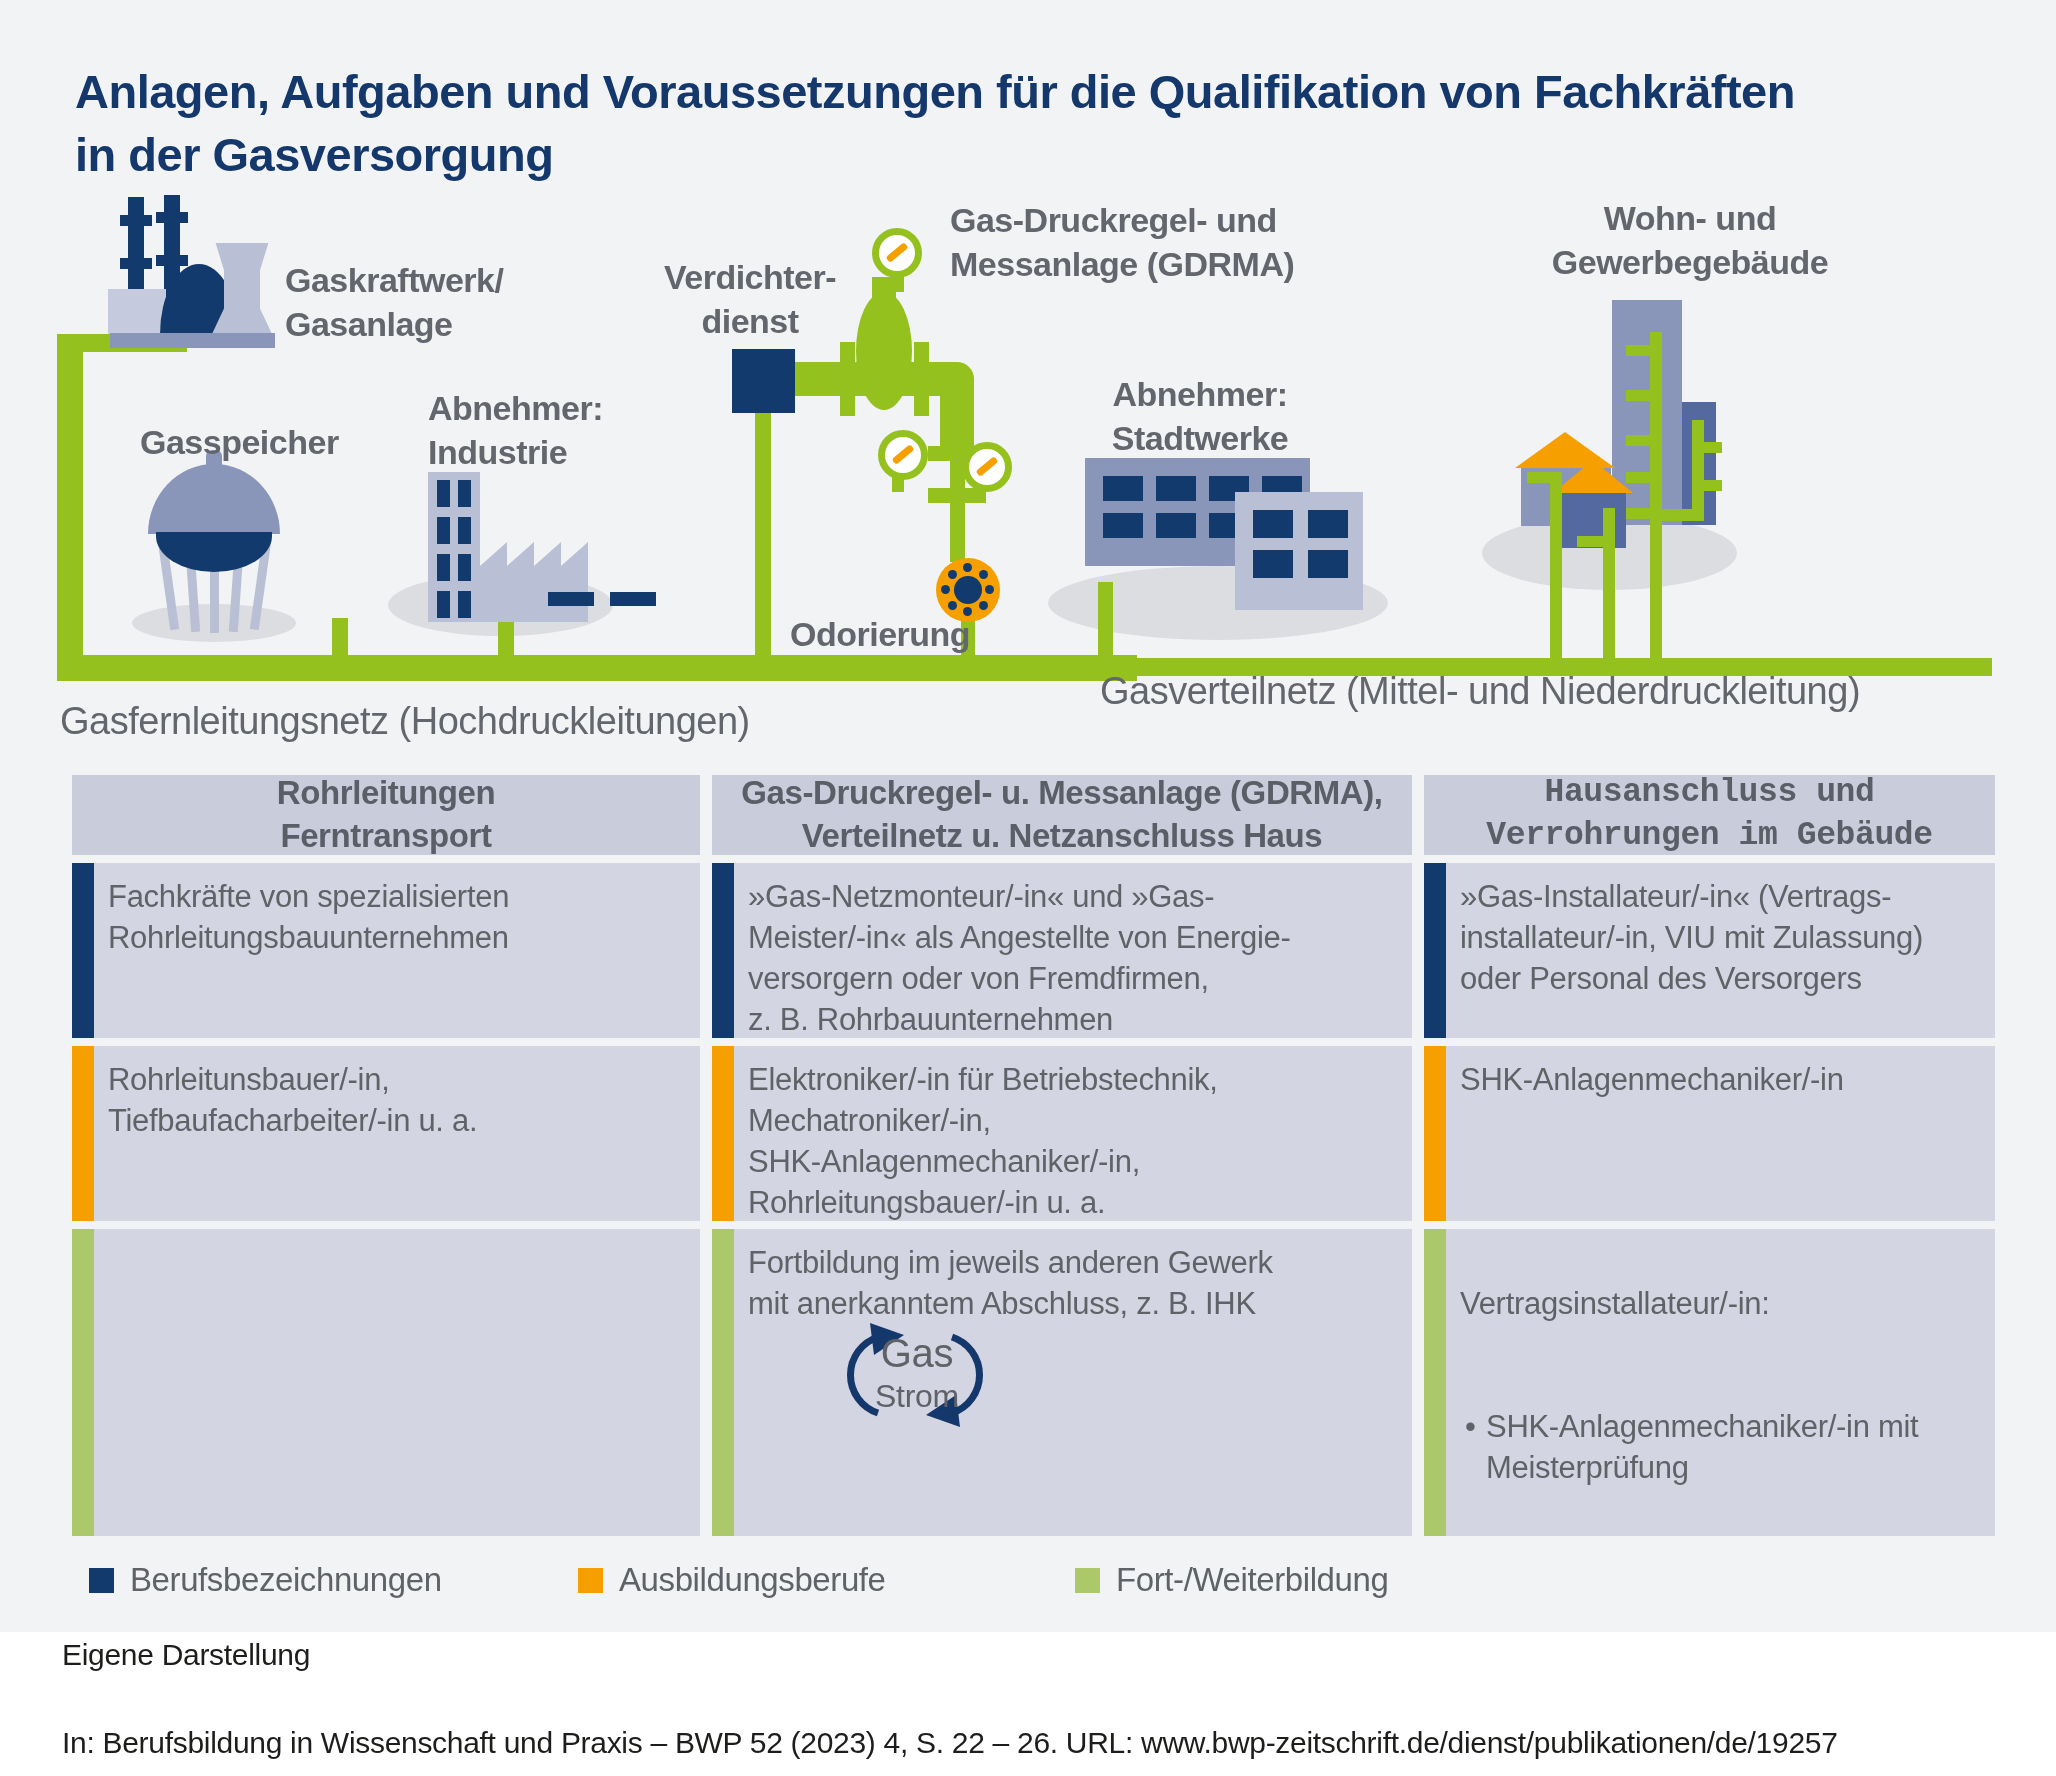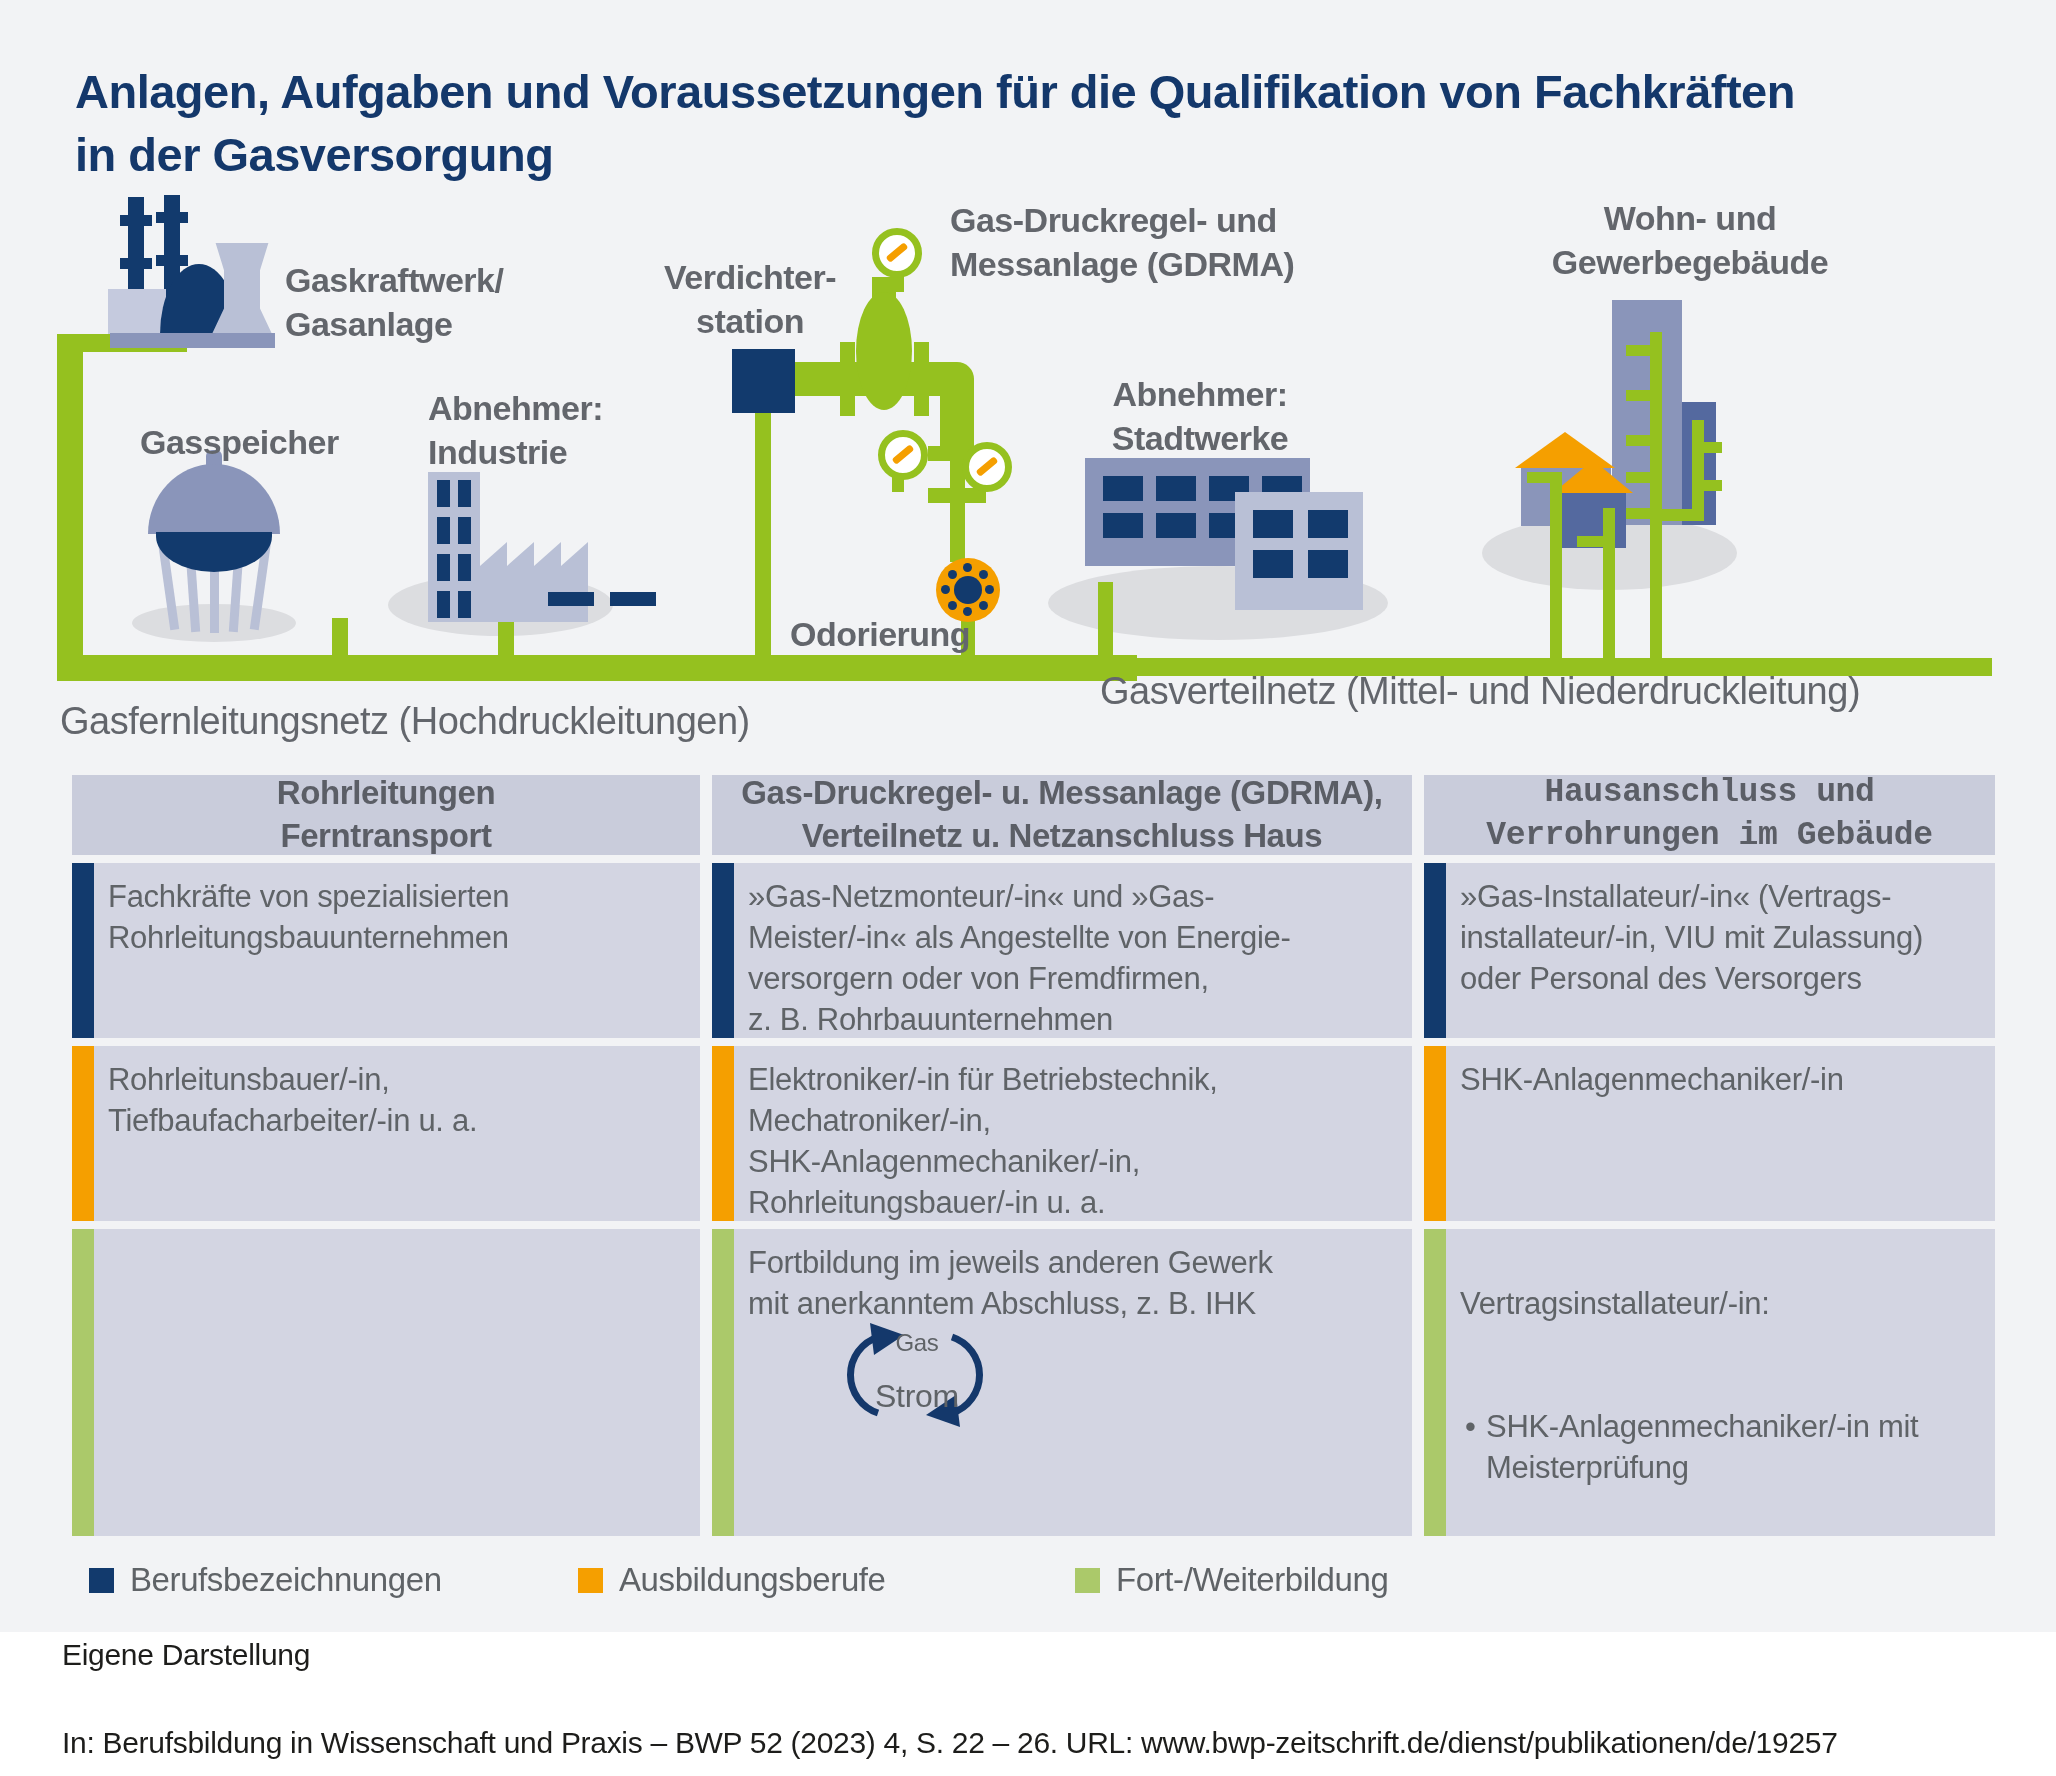--- a/index.html
+++ b/index.html
@@ -108,21 +108,21 @@
       <div class="win" style="left:437px;top:591px;width:13px;height:27px;"></div>
       <div class="win" style="left:458px;top:591px;width:13px;height:27px;"></div>
       <div class="lightslate" style="left:480px;top:542px;width:108px;height:80px;clip-path:polygon(0% 30%,25% 0%,25% 30%,50% 0%,50% 30%,75% 0%,75% 30%,100% 0%,100% 100%,0% 100%);"></div>
       <div class="win" style="left:548px;top:592px;width:46px;height:14px;"></div>
       <div class="win" style="left:610px;top:592px;width:46px;height:14px;"></div>
     </div>
     <div class="lbl" style="left:428px;top:386px;">Abnehmer:
 Industrie</div>
 
     <div class="lbl center" style="left:650px;top:255px;width:200px;">Verdichter-
-station</div>
+dienst</div>
     <div class="navy" style="left:732px;top:349px;width:63px;height:64px;"></div>
     <div class="pipe" style="left:755px;top:413px;width:16px;height:245px;"></div>
 
     <div>
       <div class="pipe" style="left:795px;top:362px;width:150px;height:34px;"></div>
       <div class="pipe" style="left:872px;top:277px;width:24px;height:24px;"></div>
       <div class="pipe" style="left:856px;top:292px;width:56px;height:118px;border-radius:50%;"></div>
       <div class="pipe" style="left:840px;top:342px;width:15px;height:74px;"></div>
       <div class="pipe" style="left:914px;top:342px;width:15px;height:74px;"></div>
       <div class="pipe" style="left:918px;top:362px;width:56px;height:34px;border-radius:0 17px 0 0;"></div>
@@ -261,21 +261,21 @@
       <div class="celltext">Fortbildung im jeweils anderen Gewerk
 mit anerkanntem Abschluss, z. B. IHK</div>
 
       <div class="abs" style="left:100px;top:90px;width:210px;height:112px;">
         <svg width="210" height="112" viewBox="0 0 210 112">
           <path d="M66,18 A40,40 0 0,0 66,94" stroke="#14386b" stroke-width="7" fill="none"></path>
           <polygon points="58,4 92,16 62,36" fill="#14386b"></polygon>
           <path d="M140,18 A40,40 0 0,1 140,94" stroke="#14386b" stroke-width="7" fill="none"></path>
           <polygon points="148,108 114,96 144,76" fill="#14386b"></polygon>
         </svg>
-        <div class="abs" style="left:55px;top:8px;width:100px;text-align:center;font-size:24px;color:#5f6367;">Gas</div>
+        <div class="abs" style="left:55px;top:8px;width:100px;text-align:center;font-size:40px;color:#5f6367;">Gas</div>
         <div class="abs" style="left:55px;top:56px;width:100px;text-align:center;font-size:32px;color:#5f6367;">Strom</div>
       </div>
     </div>
     <div class="cell" style="left:1424px;top:1229px;width:571px;height:307px;">
       <div class="bar bar-green"></div>
       <div class="celltext">
         <div>Vertragsinstallateur/-in:</div>
         <ul class="bullets">
           <li>SHK-Anlagenmechaniker/-in mit Meisterprüfung</li>
           <li>Mindestpunktzahl in Sicherheits- und Instandhaltungstechnik (»Gasschein«; alle 3 Jahre erneuern)</li>

